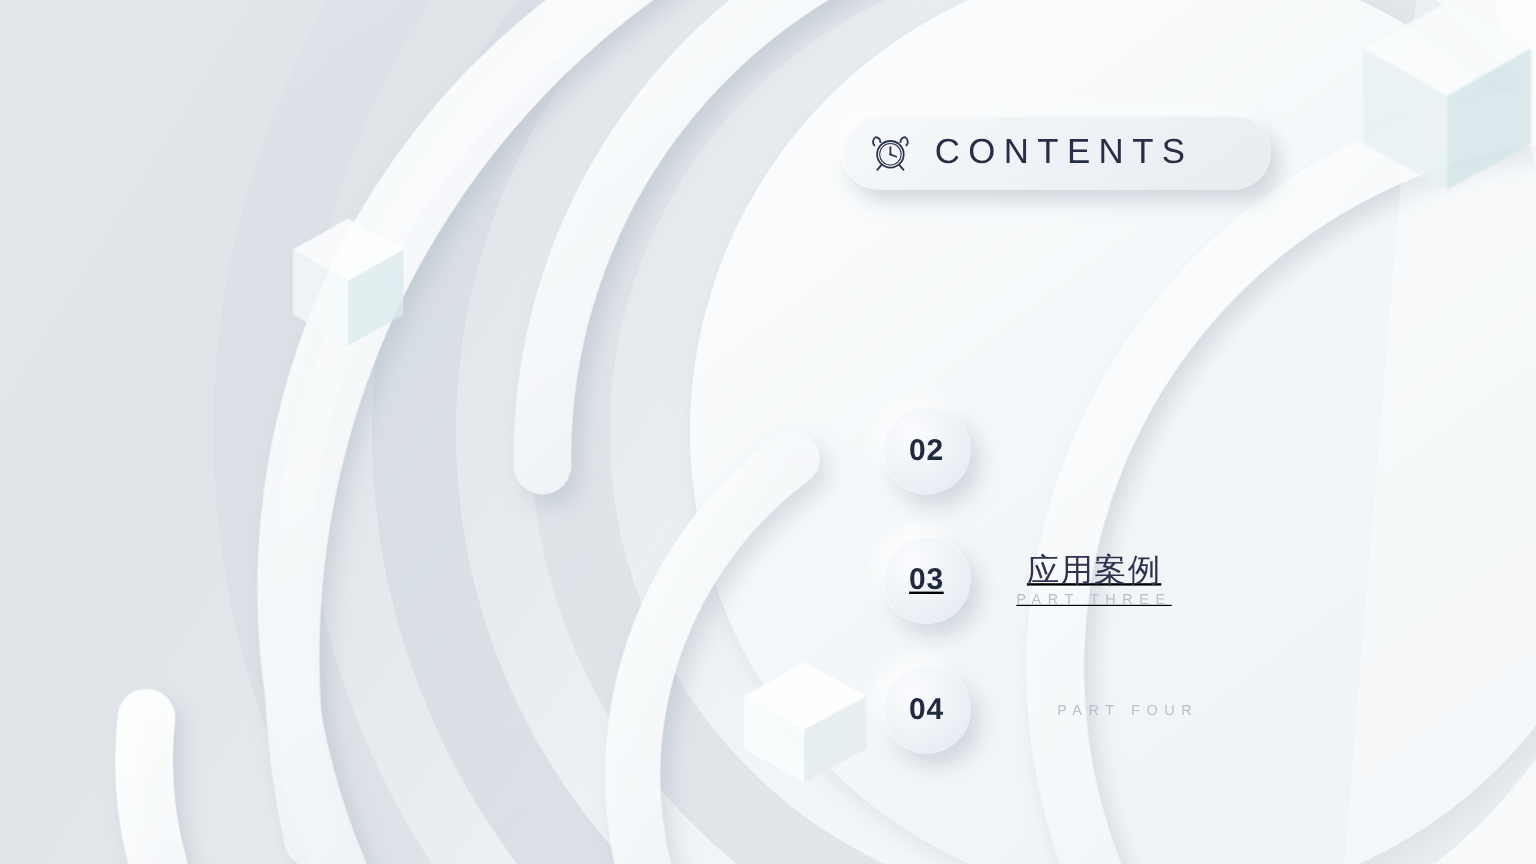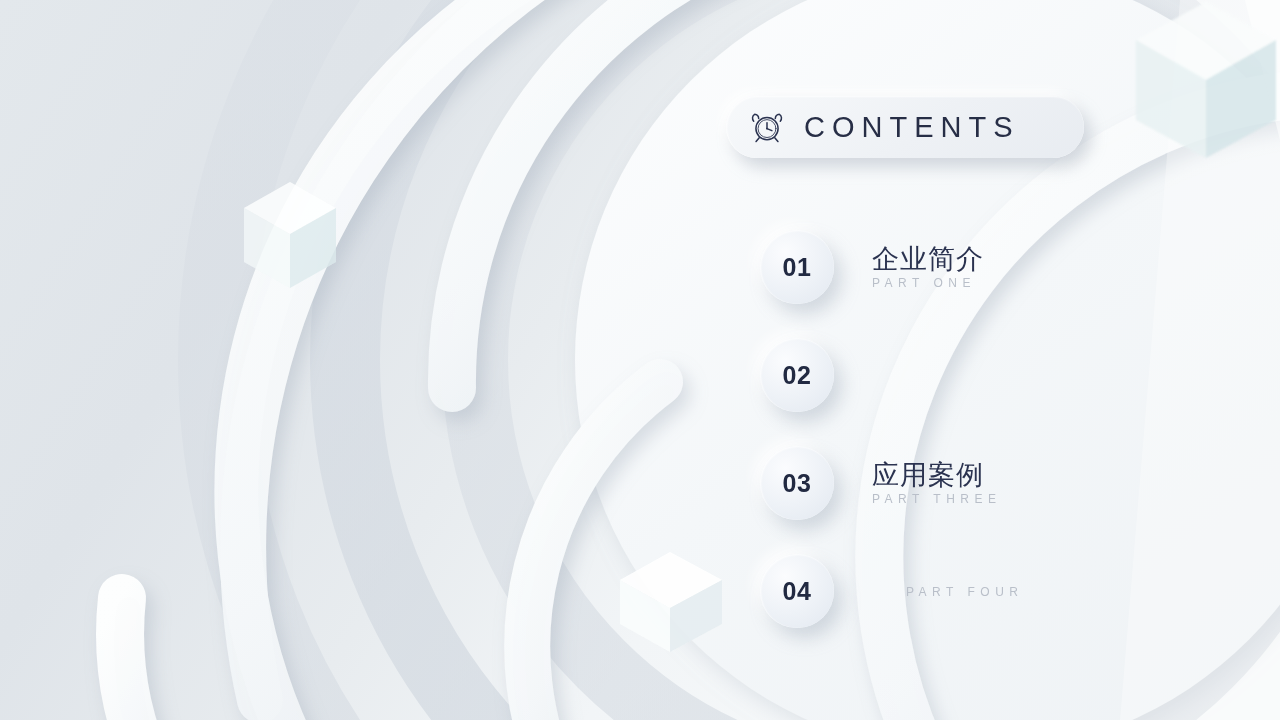--- a/index.html
+++ b/index.html
@@ -28,24 +28,25 @@
 
   
   .cube {
     position: absolute;
     pointer-events: none;
   }
 
   
   .content-col {
     position: absolute;
-    left: 722px;
+    left: 697px;
     top: 0;
     width: 542px;
     height: 580px;
+    text-align: center;
   }
 
   
   .title-pill {
     position: absolute;
     left: 4px;
     top: 96px;
     width: 358px;
     height: 62px;
     border-radius: 31px;
@@ -247,37 +248,28 @@
           <line x1="24" y1="26" x2="24" y2="18.5"></line>
           <line x1="24" y1="26" x2="30.2" y2="28.6"></line>
           <circle cx="24" cy="26" r="1.2" fill="#2b3350" stroke="none"></circle>
           <path d="M14.2 37.6 L 10.2 42.4"></path>
           <path d="M33.8 37.6 L 37.8 42.4"></path>
         </g>
       </svg>
       <div class="title-text">CONTENTS</div>
     </div>
 
-    <div class="toc-item" style="top:227px;">
-      <div class="num-circle">
-        <span>01</span>
-      </div>
-      <div class="txt-block">
-        <div class="cn-title">企业简介</div>
-        <div class="en-sub">PART  ONE</div>
-      </div>
-    </div>
 
     <div class="toc-item" style="top:335px;">
       <div class="num-circle">
         <span>02</span>
       </div>
     </div>
 
-    <div class="toc-item" style="top:443px;">
+    <div class="toc-item" style="top:443px;text-decoration:underline;">
       <div class="num-circle">
         <span>03</span>
       </div>
       <div class="txt-block">
         <div class="cn-title">应用案例</div>
         <div class="en-sub">PART  THREE</div>
       </div>
     </div>
 
     <div class="toc-item" style="top:551px;gap:34px;">

